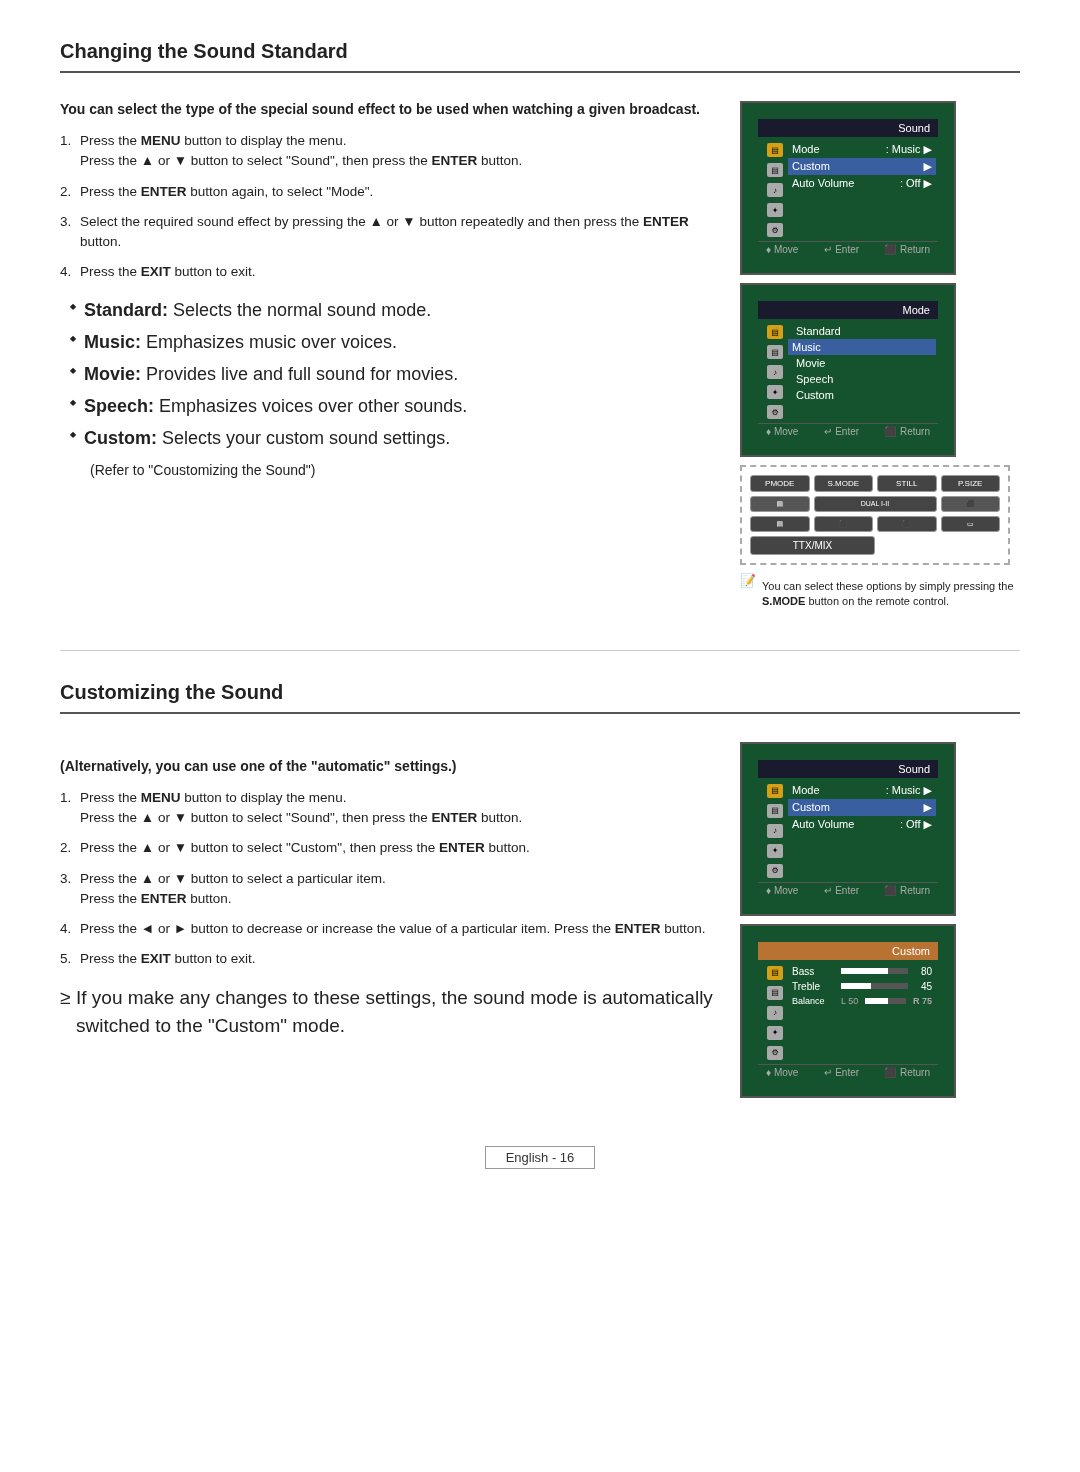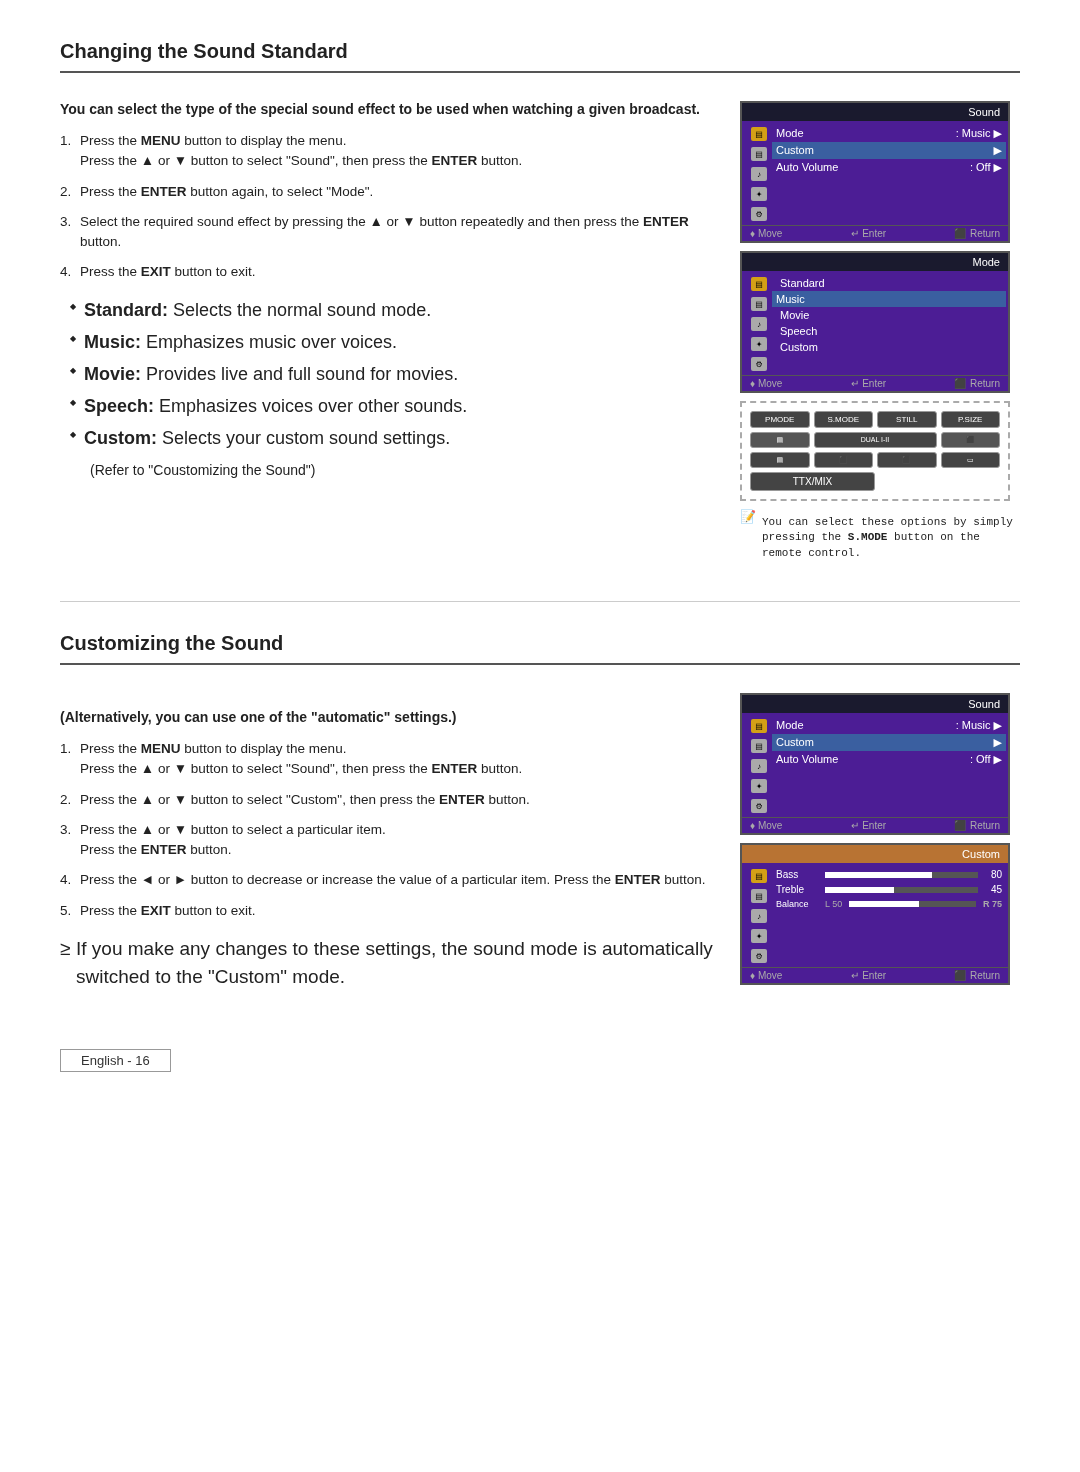--- a/index.html
+++ b/index.html
@@ -100,27 +100,27 @@
     }
 
     .note-arrow::before {
       content: "≥";
       position: absolute;
       left: 0;
     }
 
     
     .tv-screen {
-      background: #4c1d95;
+      background: #14532d;
       border: 2px solid #555;
       color: #fff;
       font-size: 11px;
       margin-bottom: 8px;
-      padding: 0;
-      width: 270px;
+      padding: 16px;
+      width: 216px;
     }
 
     .tv-header {
       text-align: right;
       padding: 3px 8px;
       font-size: 11px;
       background: #1a1a2e;
       color: #fff;
     }
 
@@ -229,21 +229,20 @@
       grid-template-columns: repeat(4, 1fr);
       gap: 4px;
       margin-bottom: 4px;
     }
 
     .smode-note {
       font-size: 11px;
       color: #222;
       margin-top: 6px;
       line-height: 1.4;
-      font-family: Liberation Mono, monospace;
     }
 
     
     .tv-custom-bar {
       display: flex;
       align-items: center;
       gap: 4px;
       padding: 2px 0;
       font-size: 10px;
     }
@@ -261,22 +260,22 @@
     }
     .bar-value { width: 20px; color: #fff; text-align: right; }
 
     .divider-line {
       border: none;
       border-top: 1px solid #ccc;
       margin: 30px 0;
     }
 
     .footer-bar {
-      text-align: left;
-      margin-top: 56px;
+      text-align: center;
+      margin-top: 40px;
     }
 
     .footer-badge {
       display: inline-block;
       border: 1px solid #999;
       padding: 3px 20px;
       font-size: 13px;
       color: #333;
     }
 

